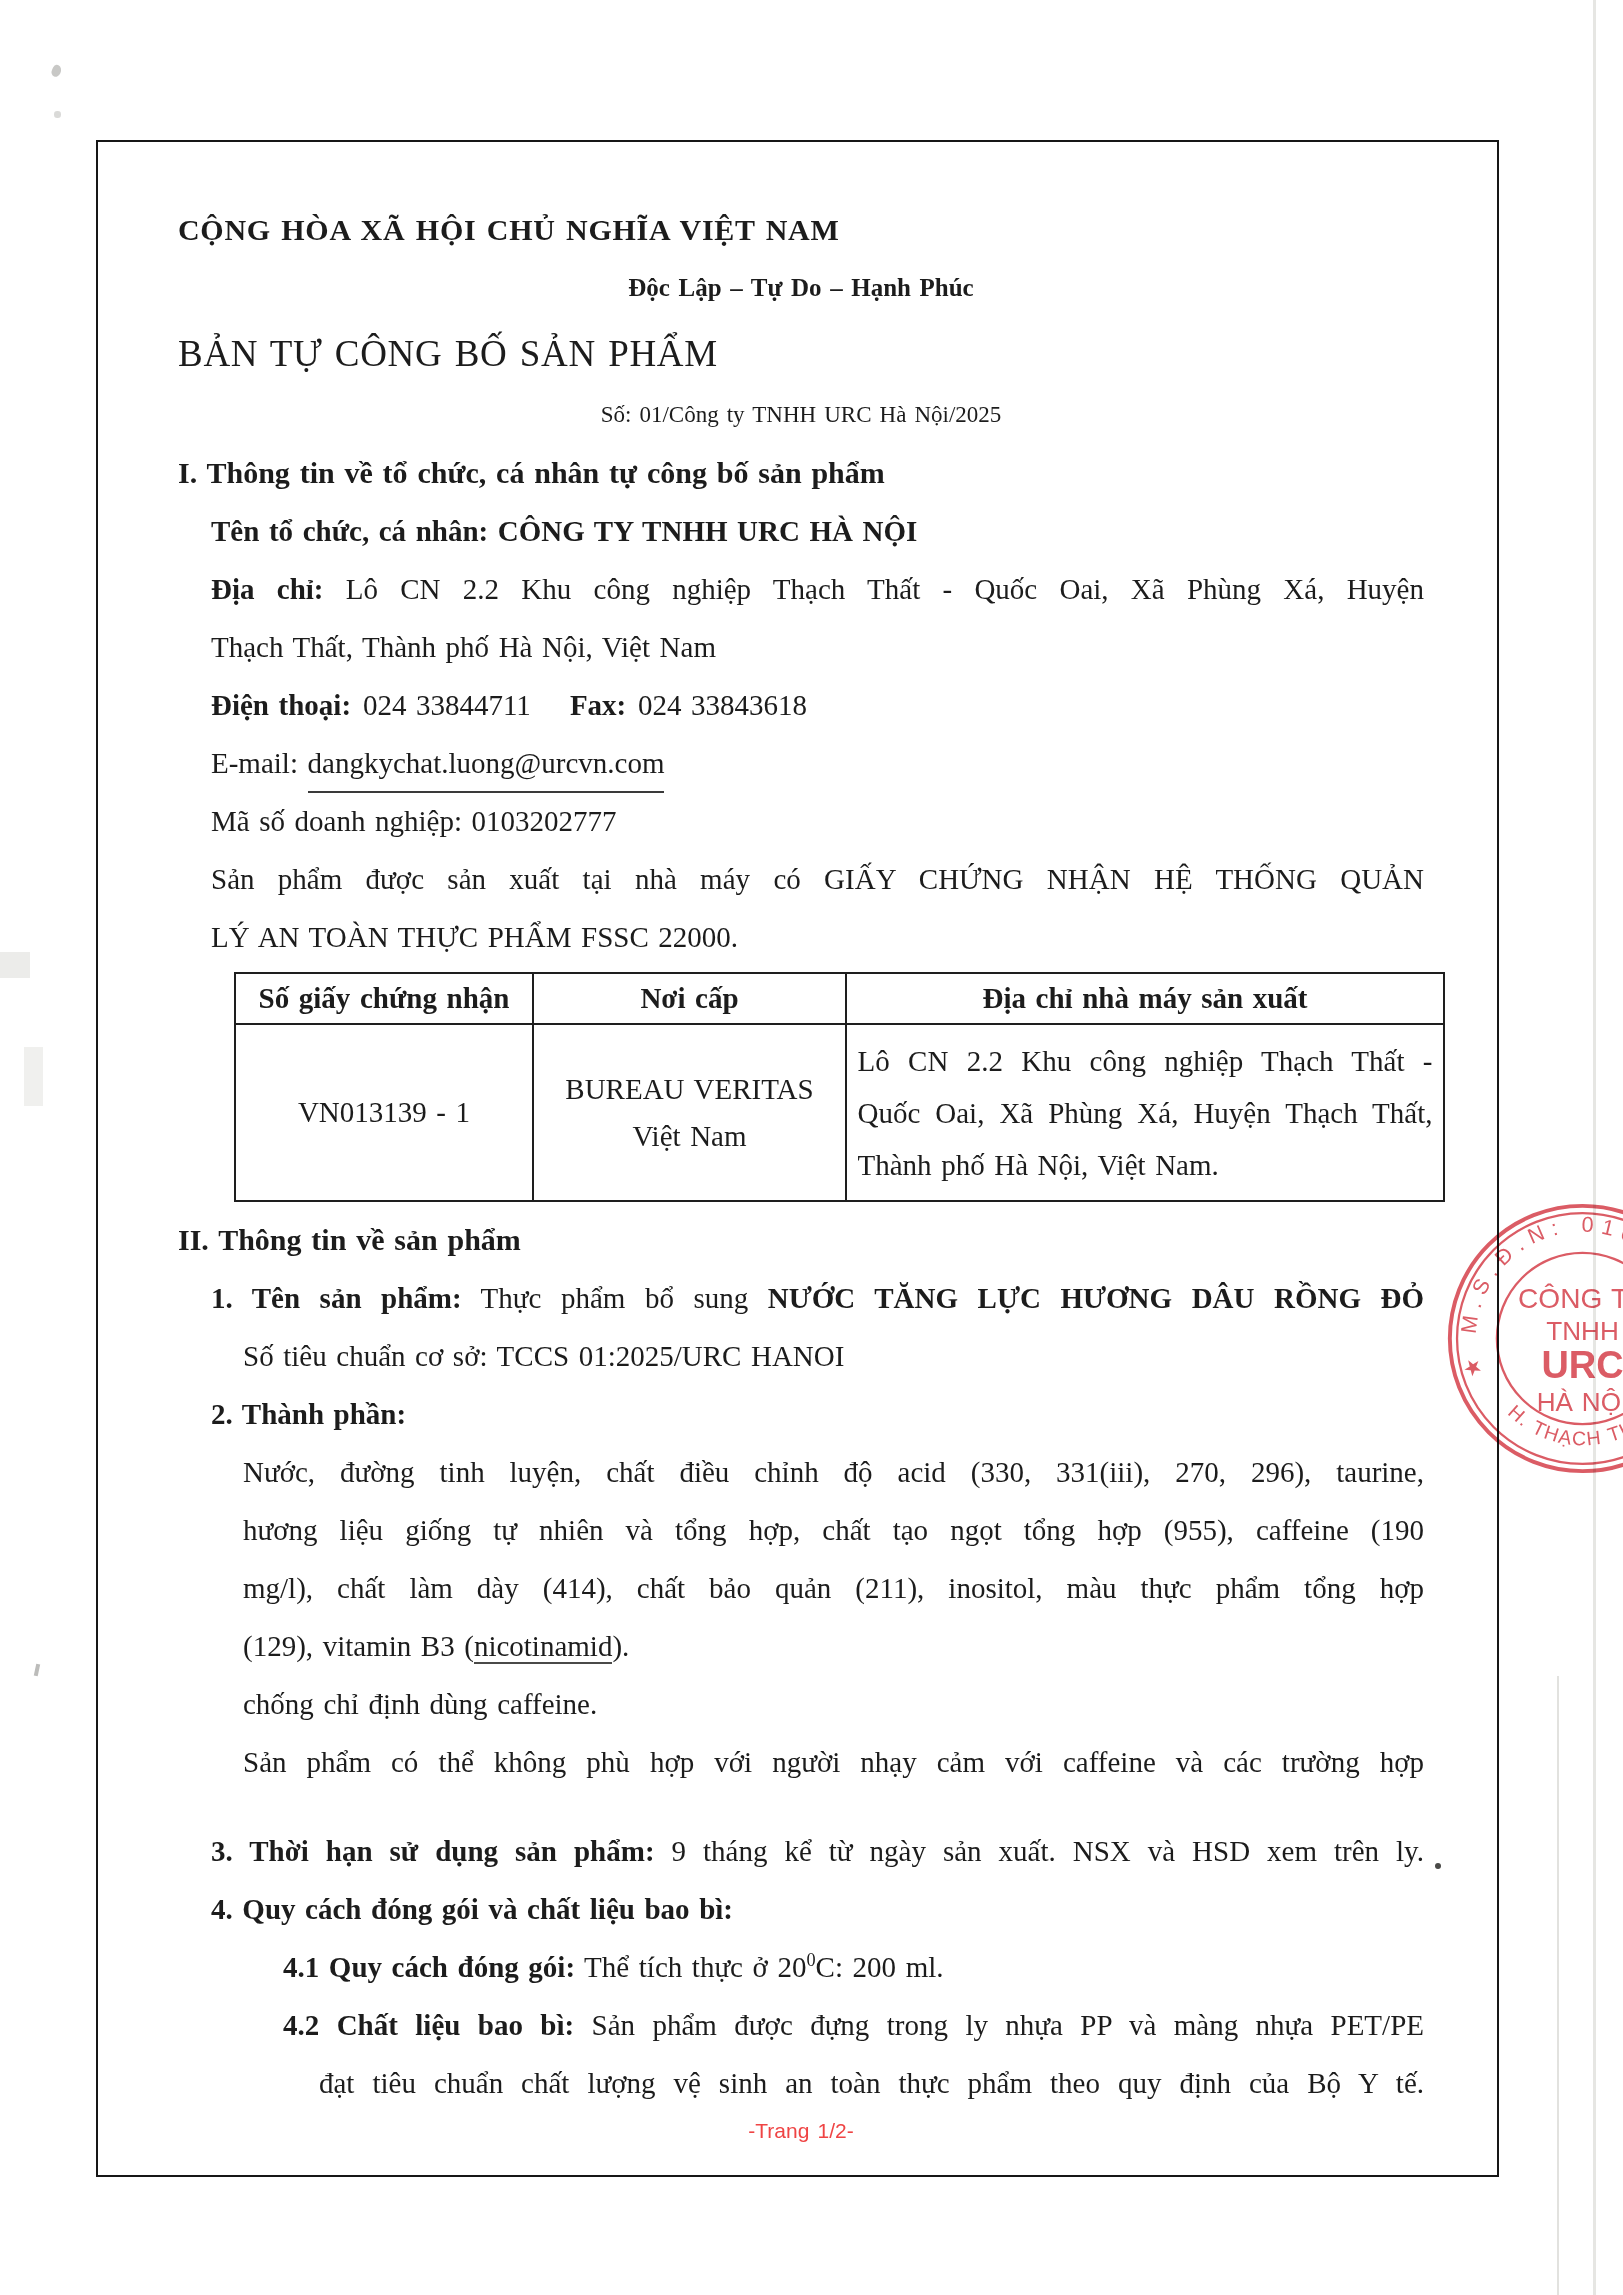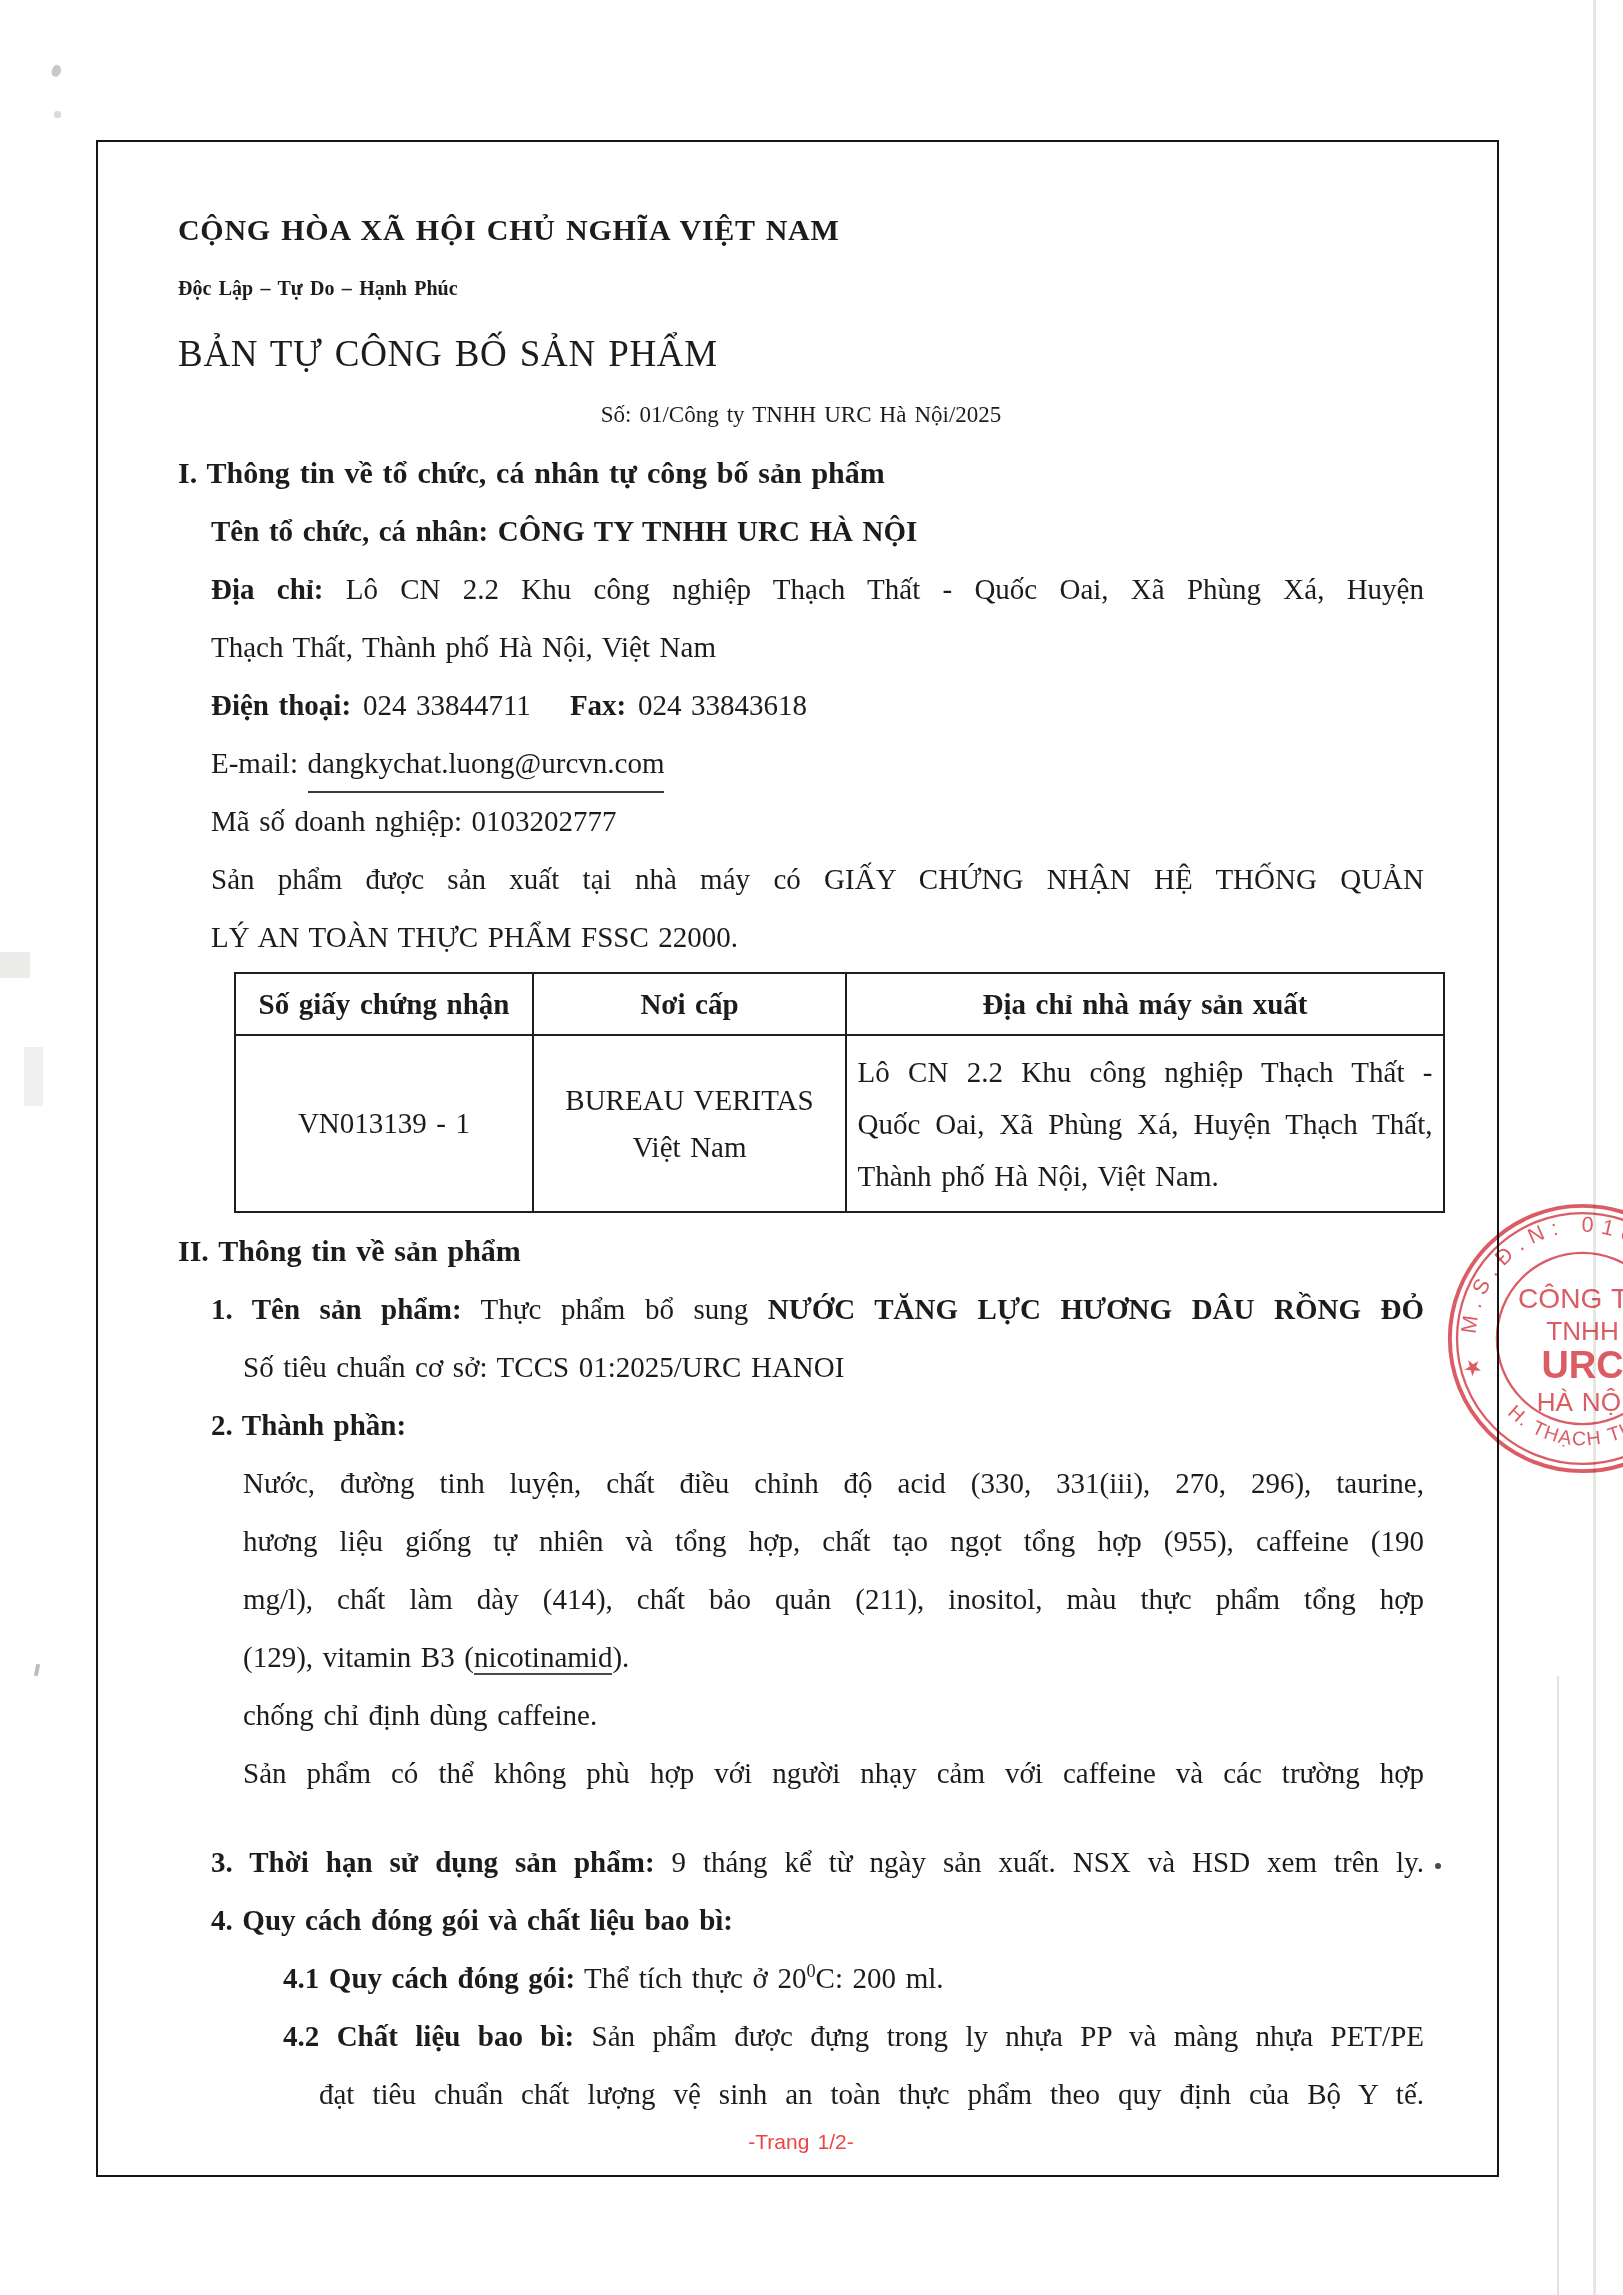--- a/index.html
+++ b/index.html
@@ -13,38 +13,38 @@
   .frame{
     position:absolute;left:96px;top:140px;width:1403px;height:2037px;
     border:2.6px solid #161616;box-sizing:border-box;
     padding:59px 73px 0 80px;background:transparent;
   }
   .line,p{margin:0;line-height:58px;}
   .b{font-weight:bold;}
   .jall{text-align:justify;text-align-last:justify;}
   
   .nat1{font-weight:bold;font-size:30px;line-height:58px;text-align:left;letter-spacing:0.7px;}
-  .nat2{font-weight:bold;font-size:20px;line-height:58px;text-align:left;}
+  .nat2{font-weight:bold;font-size:25px;line-height:58px;text-align:center;}
   .title{font-weight:normal;font-size:37px;line-height:65px;margin-top:3.9px;text-align:left;letter-spacing:0.7px;}
   .docnum{font-size:23px;line-height:58px;text-align:center;}
   .sec-h{font-weight:bold;font-size:30px;line-height:58px;}
   .mt2{margin-top:9.2px;}
   .mt3{margin-top:31px;}
   .sec-body{padding-left:33px;}
   .gapv{margin-left:11.8px;}
   .gapfax{margin-left:39px;}
   .email-u{border-bottom:2.6px solid #3a3a3a;padding-bottom:12px;}
   .u{border-bottom:2px solid #4a4a48;}
   
   table.cert{
     border-collapse:collapse;margin-left:56px;margin-top:6.5px;
     width:1208px;table-layout:fixed;font-size:29px;
   }
   table.cert th,table.cert td{border:2px solid #1e1e1e;box-sizing:border-box;}
-  table.cert th{font-weight:bold;height:62px;text-align:center;padding:0 0;}
+  table.cert th{font-weight:bold;height:51px;text-align:center;padding:0 0;}
   .col1{width:298px;}
   .col2{width:313px;}
   .col3{width:598px;}
   td.cellc{text-align:center;vertical-align:middle;}
   td.cellj{text-align:justify;vertical-align:middle;padding:9.2px 10.5px;line-height:52px;}
   .issuer-line{line-height:47px;text-align:center;}
   
   .item{padding-left:33px;line-height:58px;}
   .cont{padding-left:65px;line-height:58px;}
   .para{padding-left:65px;}

